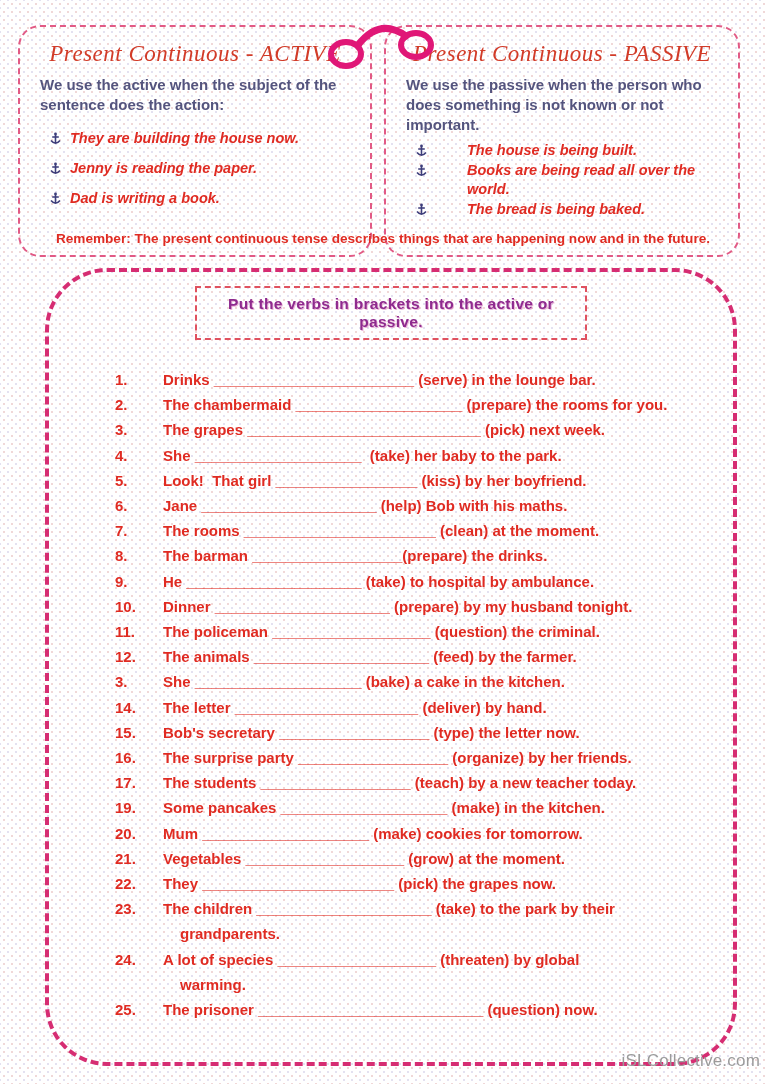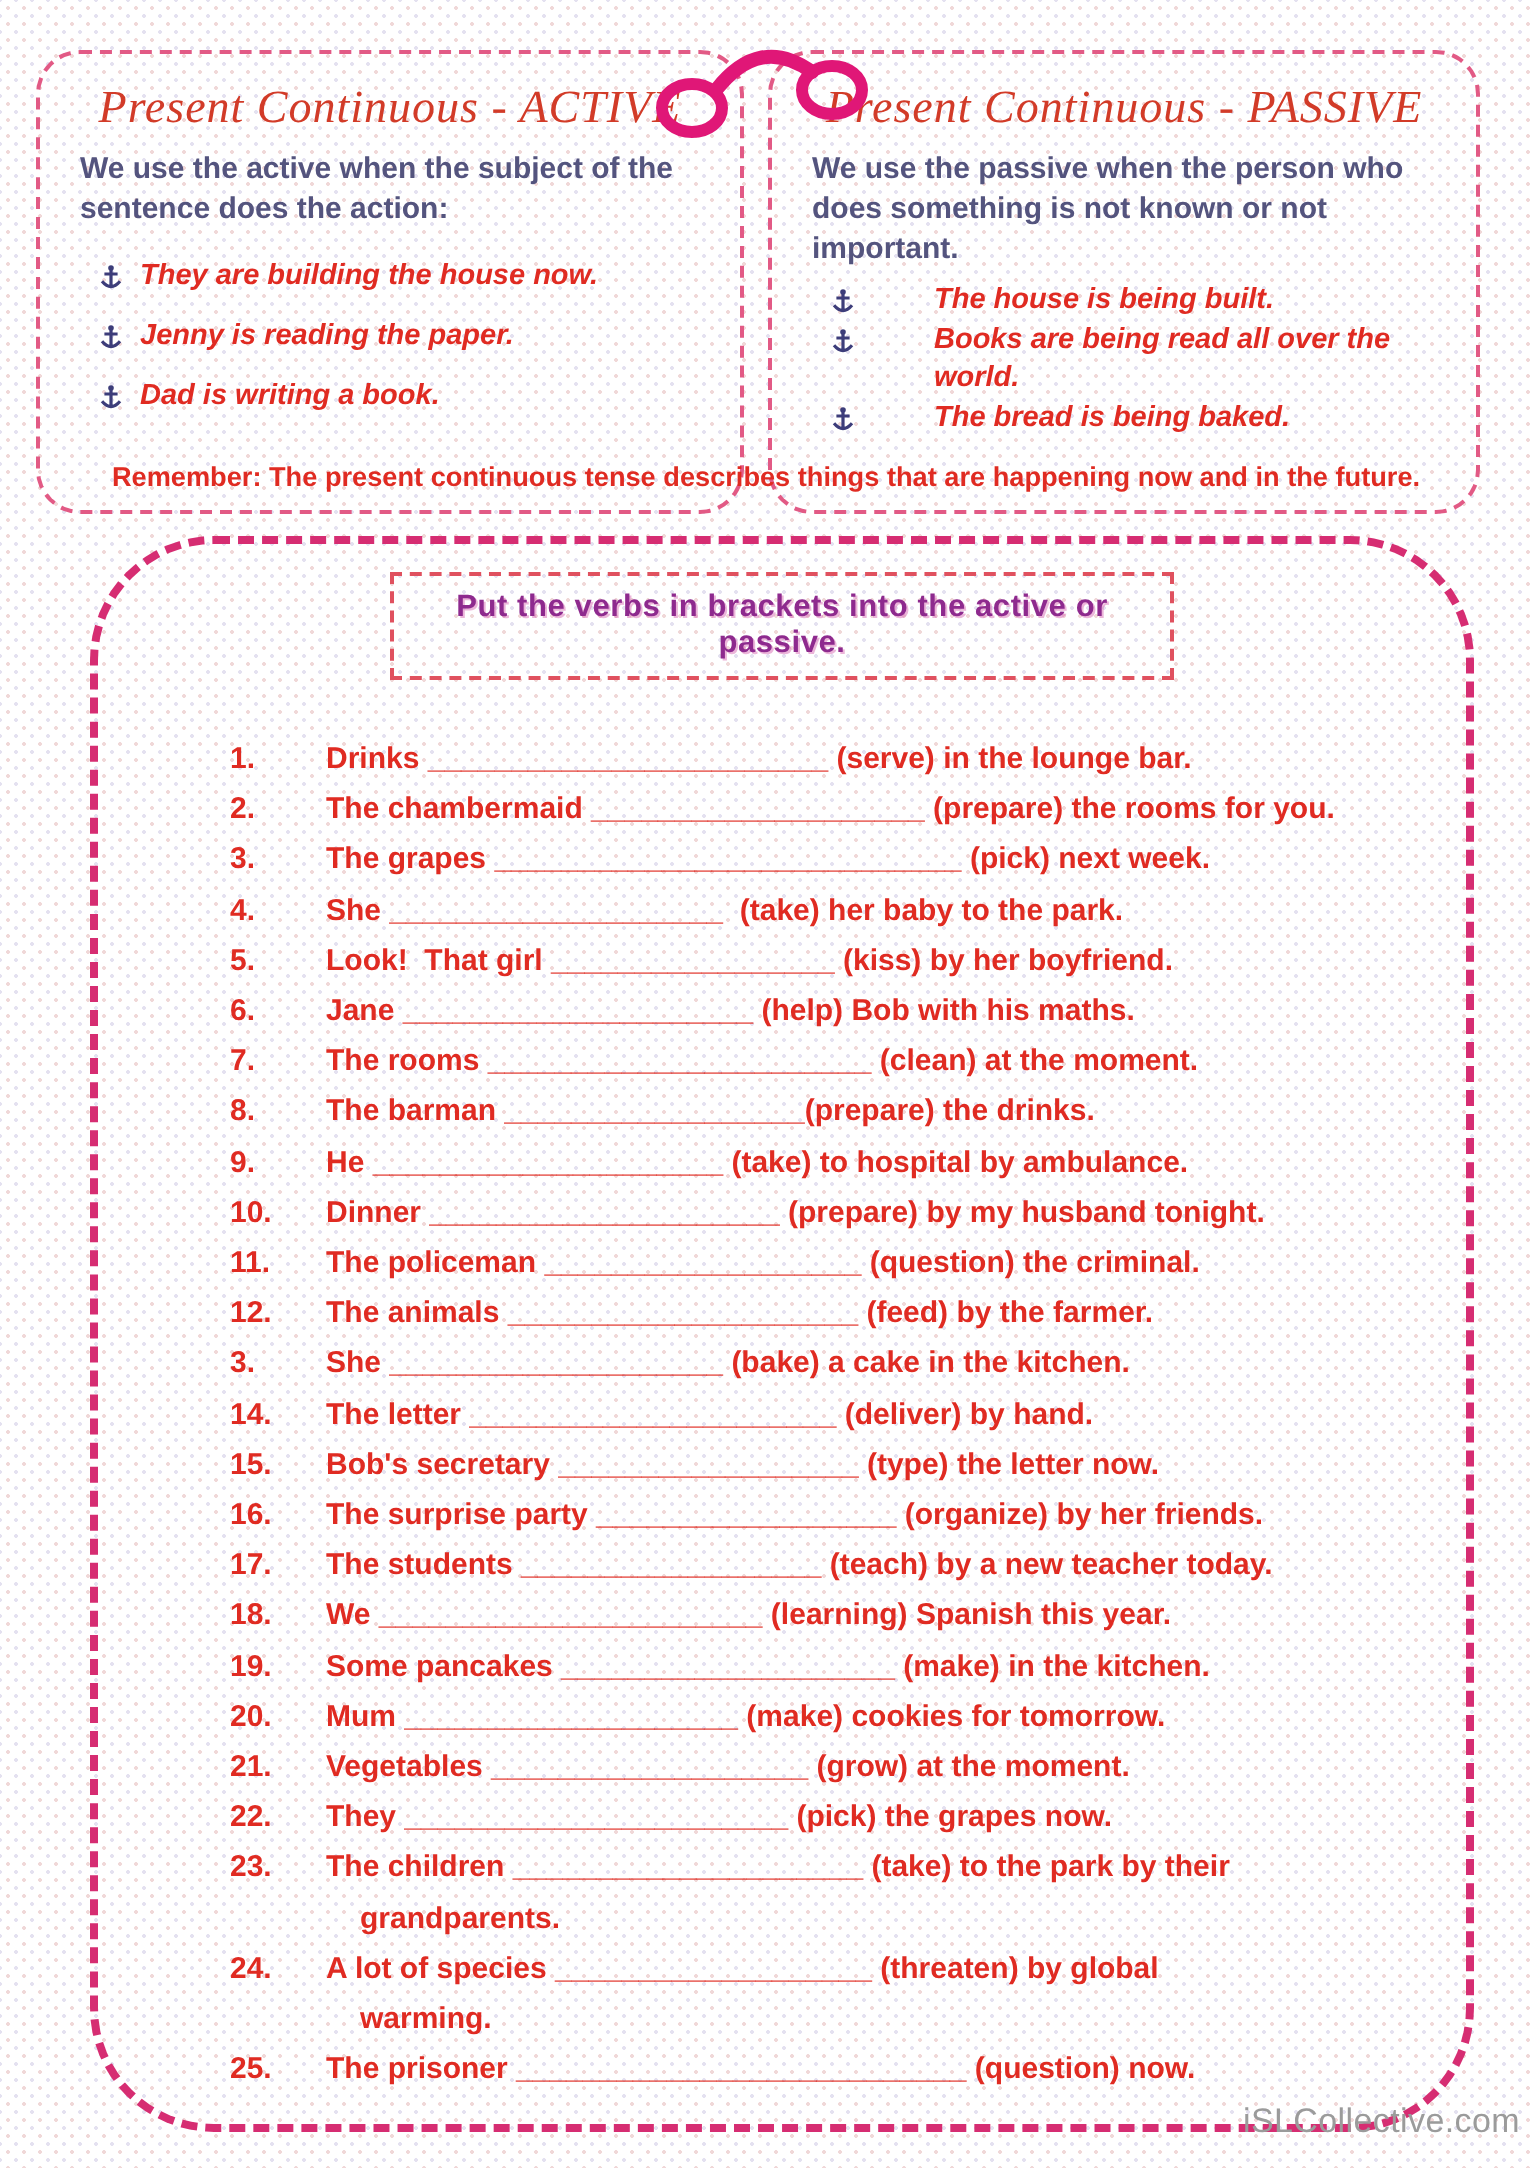--- a/index.html
+++ b/index.html
@@ -201,24 +201,20 @@
         </li>
       <li>
           <span class="item-num">16.</span>
           <span class="item-text">The surprise party __________________ (organize) by her friends.</span>
         </li>
       <li>
           <span class="item-num">17.</span>
           <span class="item-text">The students __________________ (teach) by a new teacher today.</span>
         </li>
       <li>
-          <span class="item-num">18.</span>
-          <span class="item-text">We _______________________ (learning) Spanish this year.</span>
-        </li>
-      <li>
           <span class="item-num">19.</span>
           <span class="item-text">Some pancakes ____________________ (make) in the kitchen.</span>
         </li>
       <li>
           <span class="item-num">20.</span>
           <span class="item-text">Mum ____________________ (make) cookies for tomorrow.</span>
         </li>
       <li>
           <span class="item-num">21.</span>
           <span class="item-text">Vegetables ___________________ (grow) at the moment.</span>

